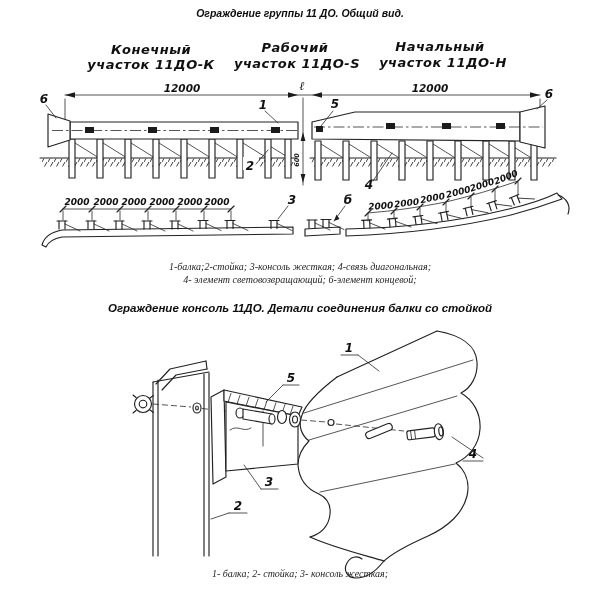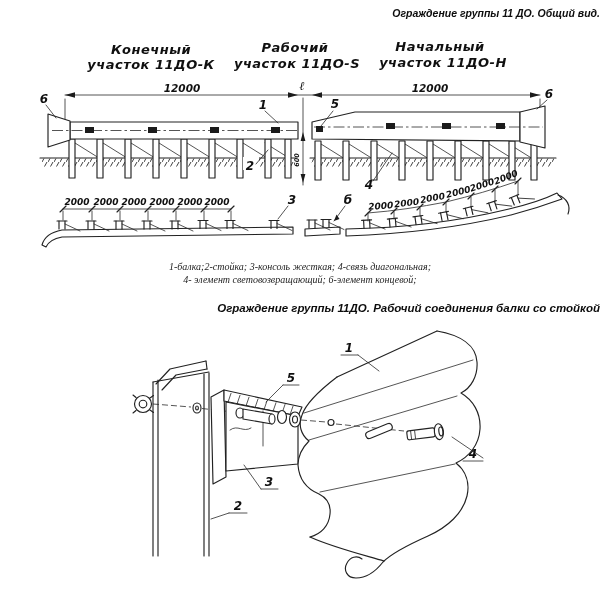--- a/index.html
+++ b/index.html
@@ -1,18 +1,18 @@
 <!DOCTYPE html>
 <html><head>
 <meta charset="utf-8">
 <style>
   html,body{margin:0;padding:0;background:#e8e8e8;}
   .page{position:relative;width:600px;height:600px;background:#ffffff;overflow:hidden;
         font-family:"Liberation Sans",sans-serif;color:#111;}
-  .ttl{position:absolute;left:0;width:100%;text-align:right;font-weight:bold;font-style:italic;color:#0d0d0d;}
+  .ttl{position:absolute;left:0;width:100%;text-align:center;font-weight:bold;font-style:italic;color:#0d0d0d;}
   .ttl1{top:7px;font-size:10.5px;}
   .ttl2{top:302px;font-size:11.5px;}
   .cap{position:absolute;left:0;width:100%;text-align:center;font-style:italic;
        font-family:"Liberation Serif",serif;font-size:10px;line-height:13px;color:#1c1c1c;}
   .cap1{top:260px;}
   .cap2{top:567px;}
   svg.draw{position:absolute;left:0;top:0;}
   .ln{stroke:#222;stroke-width:1.15;fill:none;stroke-linecap:round;stroke-linejoin:round;}
   .thin{stroke:#2a2a2a;stroke-width:0.8;fill:none;stroke-linecap:round;}
   .dash{stroke:#2a2a2a;stroke-width:0.8;fill:none;stroke-dasharray:6 3;}
@@ -367,18 +367,19 @@
     </g>
   </svg>
 
   <div class="ttl ttl1">Ограждение группы 11 ДО. Общий вид.</div>
 
   <div class="cap cap1">
     <div>1-балка;2-стойка; 3-консоль жесткая; 4-связь диагональная;</div>
     <div>4- элемент световозвращающий; 6-элемент концевой;</div>
   </div>
 
-  <div class="ttl ttl2">Ограждение группы 11ДО. Рабочий соединения балки со стойкой</div>
+  <div class="ttl ttl2">Ограждение консоль 11ДО. Детали соединения балки со стойкой</div>
 
   <div class="cap cap2">
+    <div>1- балка; 2- стойка; 3- консоль жесткая;</div>
   </div>
 
 </div>
 
 </body></html>

